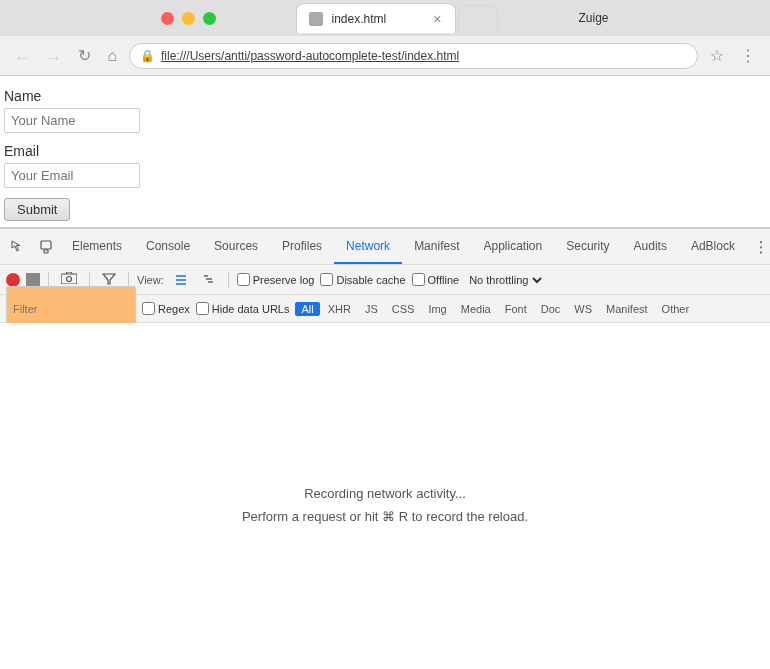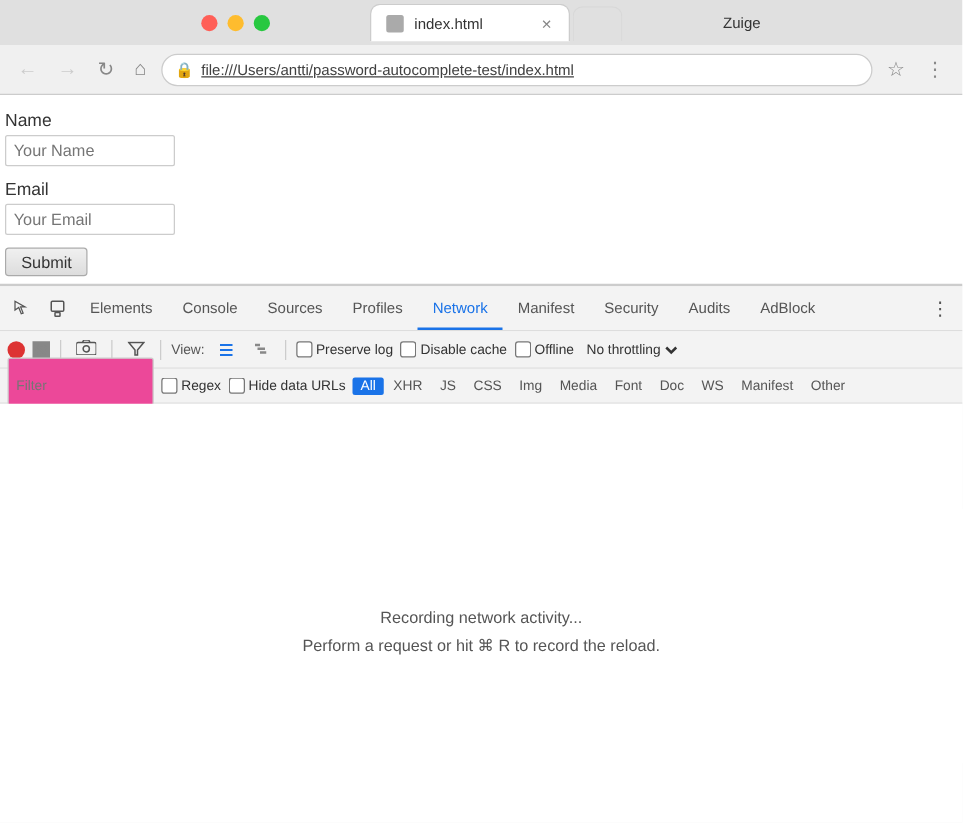--- a/index.html
+++ b/index.html
@@ -101,21 +101,21 @@
     .throttle-select { font-size: 11px; border: none; background: transparent; color: #333; cursor: pointer; }
     .throttle-wrap { display: flex; align-items: center; gap: 2px; font-size: 11px; color: #333; }
 
     
     .filter-bar {
       display: flex; align-items: center; gap: 6px;
       background: #f3f3f3; border-bottom: 1px solid #ddd; padding: 3px 6px; height: 28px;
     }
     .filter-input {
       border: 1px solid #ccc; border-radius: 2px; padding: 16px 6px;
-      font-size: 11px; width: 117px; background: #ec4899;
+      font-size: 11px; width: 130px; background: #fdba74;
     }
     .filter-type-btn {
       font-size: 11px; padding: 1px 6px; border: none; background: none;
       cursor: pointer; color: #555; border-radius: 2px;
     }
     .filter-type-btn.active { background: #1a73e8; color: #fff; }
     .filter-types { display: flex; gap: 2px; }
 
     
     .network-content {
@@ -182,20 +182,21 @@
           <rect x="6" y="11" width="4" height="3" rx="0.5" stroke="#555" stroke-width="1.2" fill="none"></rect>
         </svg>
       </button>
       <div class="devtools-tabs">
         <div class="devtools-tab">Elements</div>
         <div class="devtools-tab">Console</div>
         <div class="devtools-tab">Sources</div>
         <div class="devtools-tab">Profiles</div>
         <div class="devtools-tab active">Network</div>
         <div class="devtools-tab">Manifest</div>
+        <div class="devtools-tab">Application</div>
         <div class="devtools-tab">Security</div>
         <div class="devtools-tab">Audits</div>
         <div class="devtools-tab">AdBlock</div>
       </div>
     </div>
     <div class="devtools-topbar-right">
       <button class="devtools-icon-btn" title="More">⋮</button>
 
     </div>
   </div>

